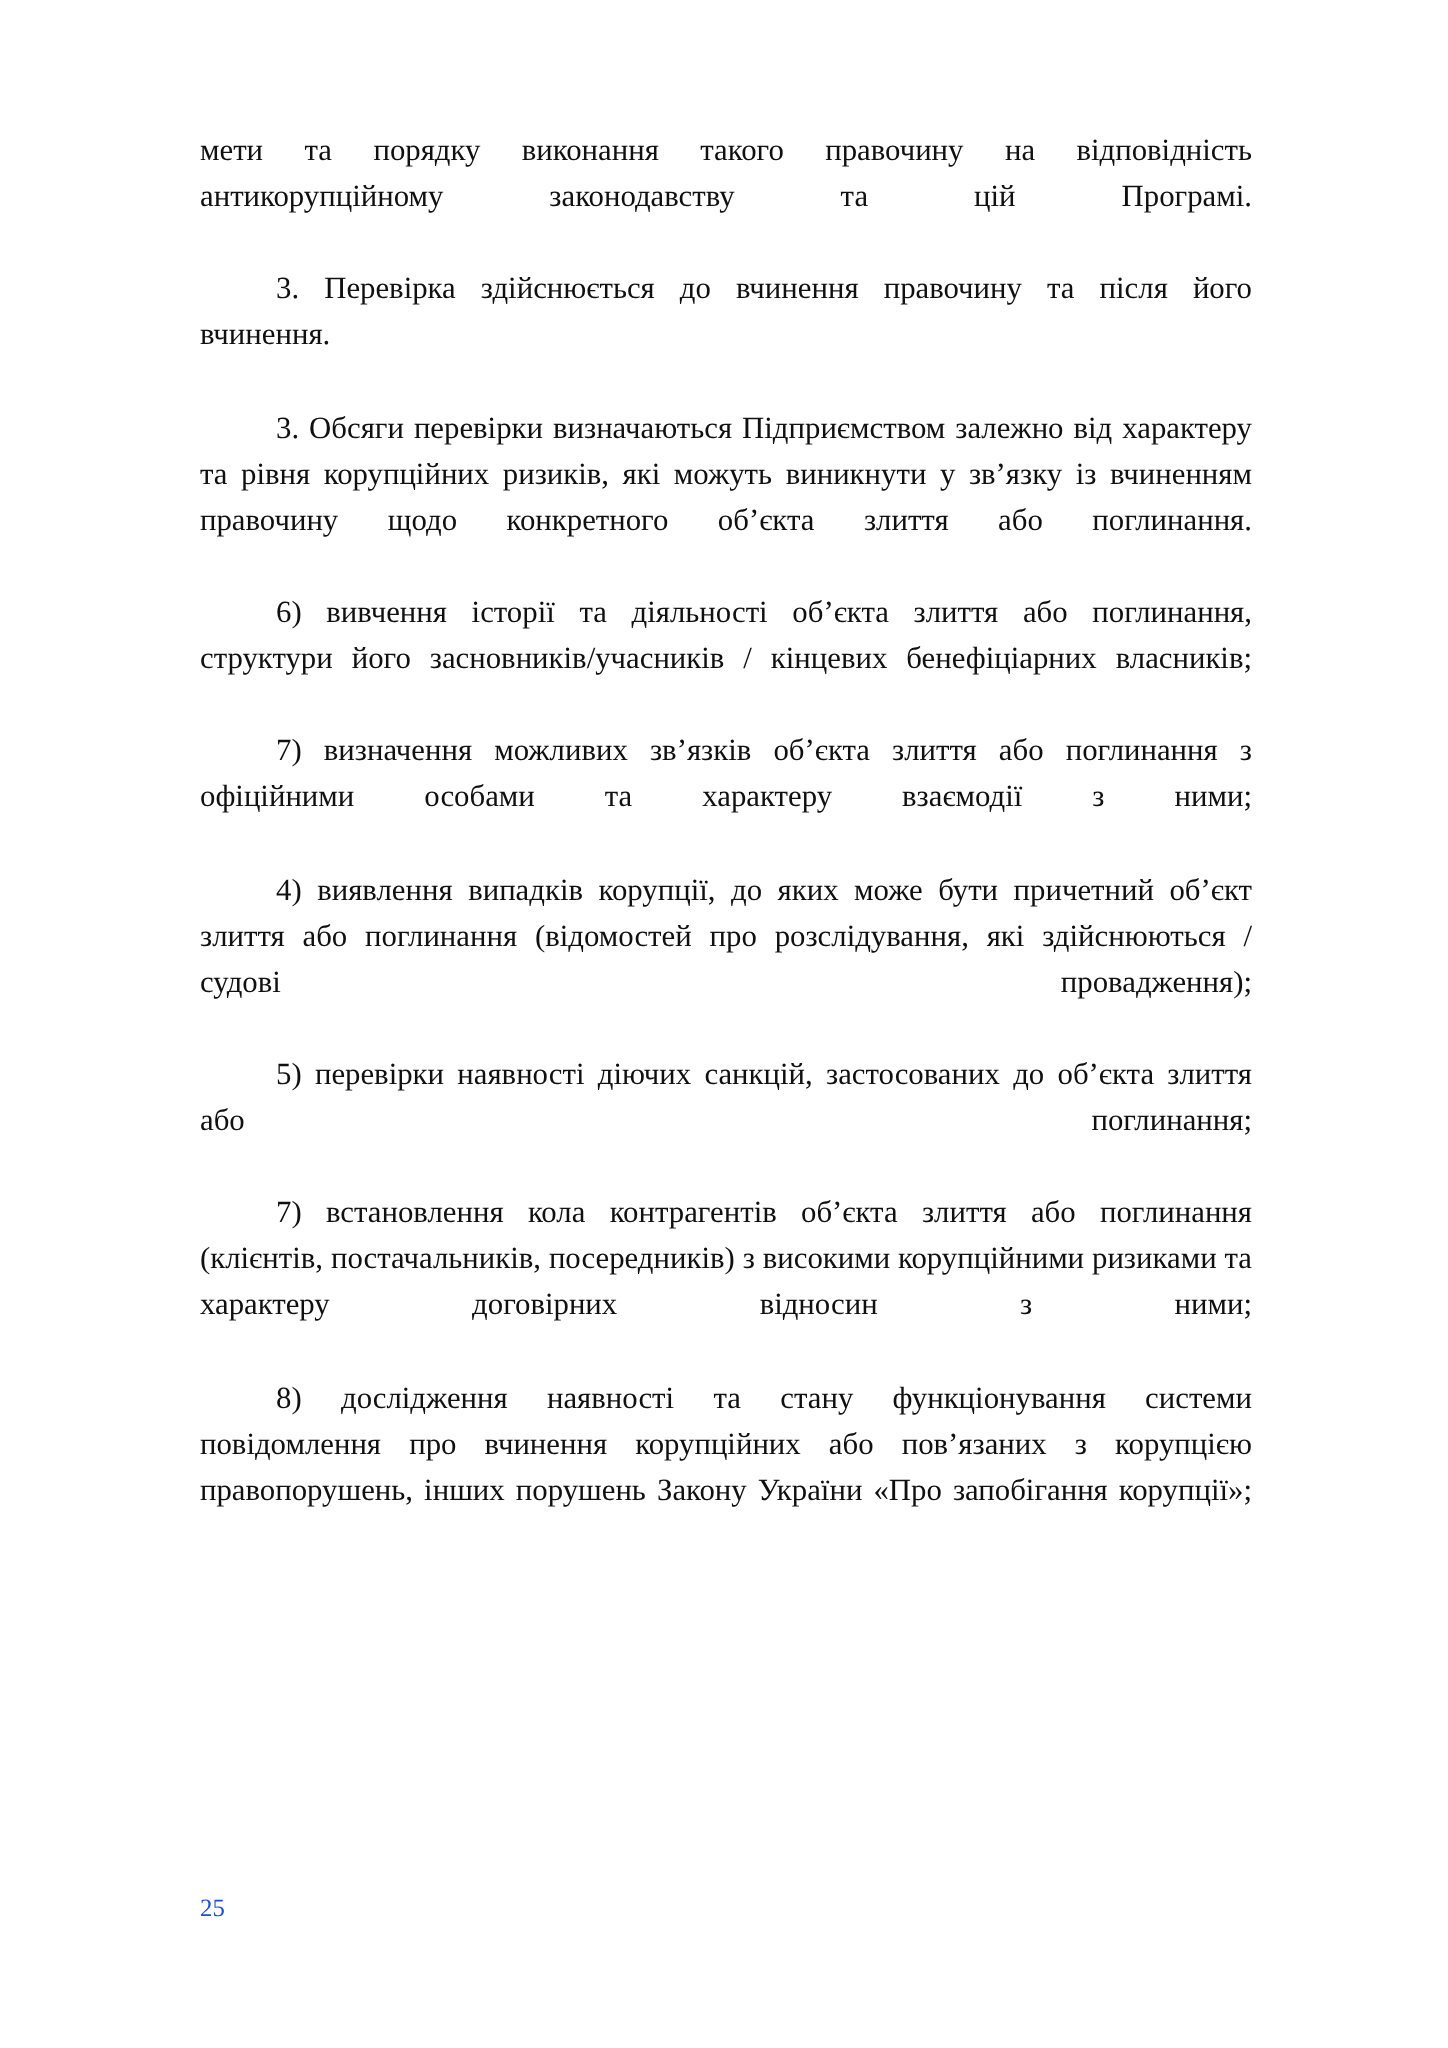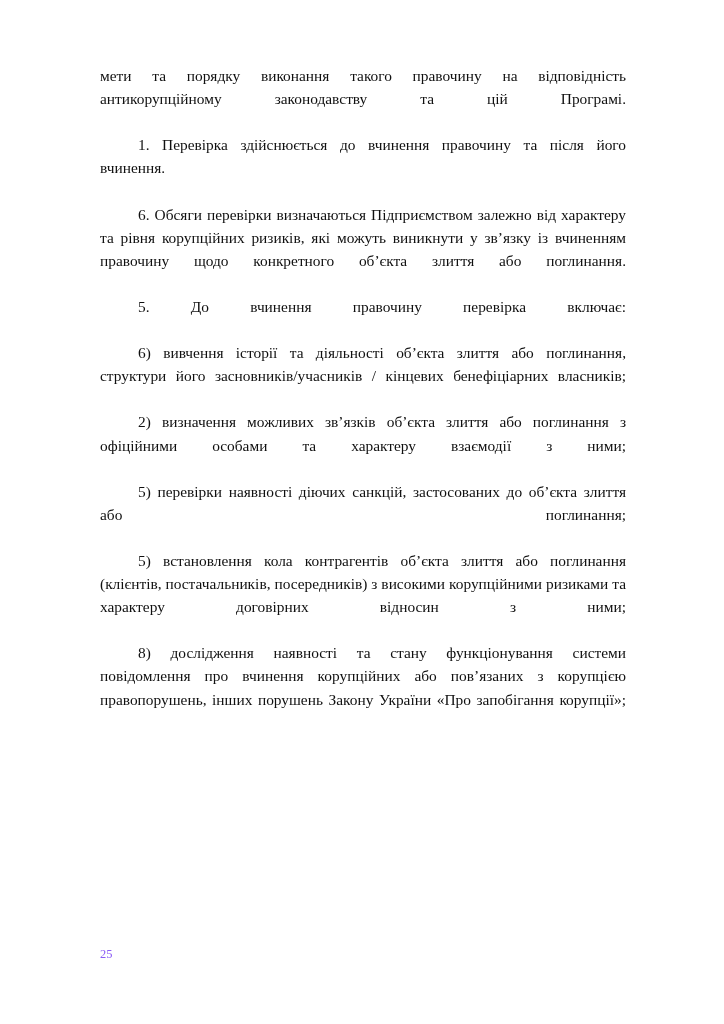--- a/index.html
+++ b/index.html
@@ -46,33 +46,33 @@
     content: "";
     display: inline-block;
     width: 100%;
   }
   .page-number {
     position: absolute;
     left: 100px;
     top: 947px;
     font-size: 12.4px;
     line-height: 14px;
-    color: #8b5cf6;
+    color: #1d4ed8;
     font-family: "Liberation Serif", "DejaVu Serif", serif;
   }
 </style>
 </head>
 <body>
 
 <div class="page">
   <div class="text-block" id="body-container">
       <p class="para no-indent">мети та порядку виконання такого правочину на відповідність антикорупційному законодавству та цій Програмі.</p>
-      <p class="para">1. Перевірка здійснюється до вчинення правочину та після його вчинення.</p>
-      <p class="para">6. Обсяги перевірки визначаються Підприємством залежно від характеру та рівня корупційних ризиків, які можуть виникнути у зв’язку із вчиненням правочину щодо конкретного об’єкта злиття або поглинання.</p>
-      <p class="para">5. До вчинення правочину перевірка включає:</p>
+      <p class="para">3. Перевірка здійснюється до вчинення правочину та після його вчинення.</p>
+      <p class="para">3. Обсяги перевірки визначаються Підприємством залежно від характеру та рівня корупційних ризиків, які можуть виникнути у зв’язку із вчиненням правочину щодо конкретного об’єкта злиття або поглинання.</p>
       <p class="para">6) вивчення історії та діяльності об’єкта злиття або поглинання, структури його засновників/учасників / кінцевих бенефіціарних власників;</p>
-      <p class="para">2) визначення можливих зв’язків об’єкта злиття або поглинання з офіційними особами та характеру взаємодії з ними;</p>
+      <p class="para">7) визначення можливих зв’язків об’єкта злиття або поглинання з офіційними особами та характеру взаємодії з ними;</p>
+      <p class="para">4) виявлення випадків корупції, до яких може бути причетний об’єкт злиття або поглинання (відомостей про розслідування, які здійснюються / судові провадження);</p>
       <p class="para">5) перевірки наявності діючих санкцій, застосованих до об’єкта злиття або поглинання;</p>
-      <p class="para">5) встановлення кола контрагентів об’єкта злиття або поглинання (клієнтів, постачальників, посередників) з високими корупційними ризиками та характеру договірних відносин з ними;</p>
+      <p class="para">7) встановлення кола контрагентів об’єкта злиття або поглинання (клієнтів, постачальників, посередників) з високими корупційними ризиками та характеру договірних відносин з ними;</p>
       <p class="para">8) дослідження наявності та стану функціонування системи повідомлення про вчинення корупційних або пов’язаних з корупцією правопорушень, інших порушень Закону України «Про запобігання корупції»;</p>
     </div>
   <div class="page-number">25</div>
 </div>
 
 </body></html>

